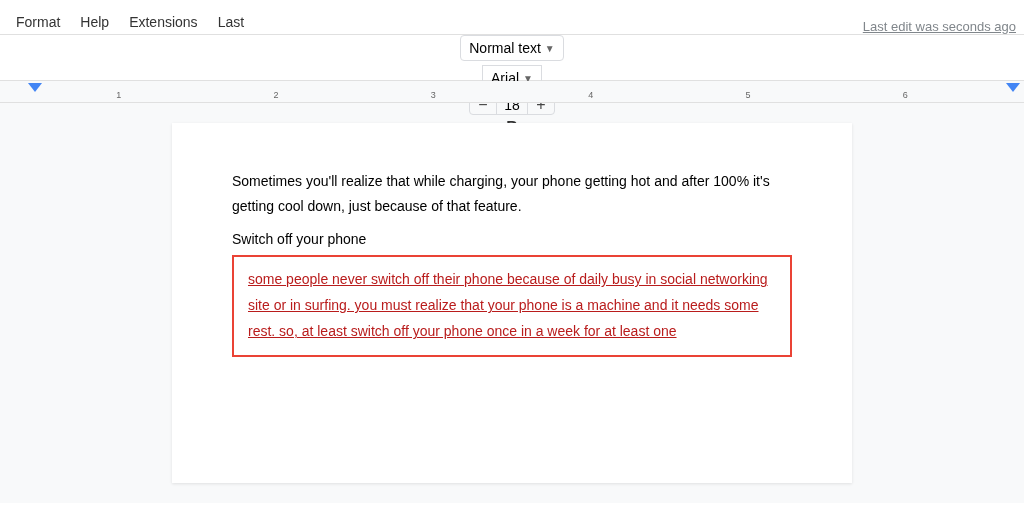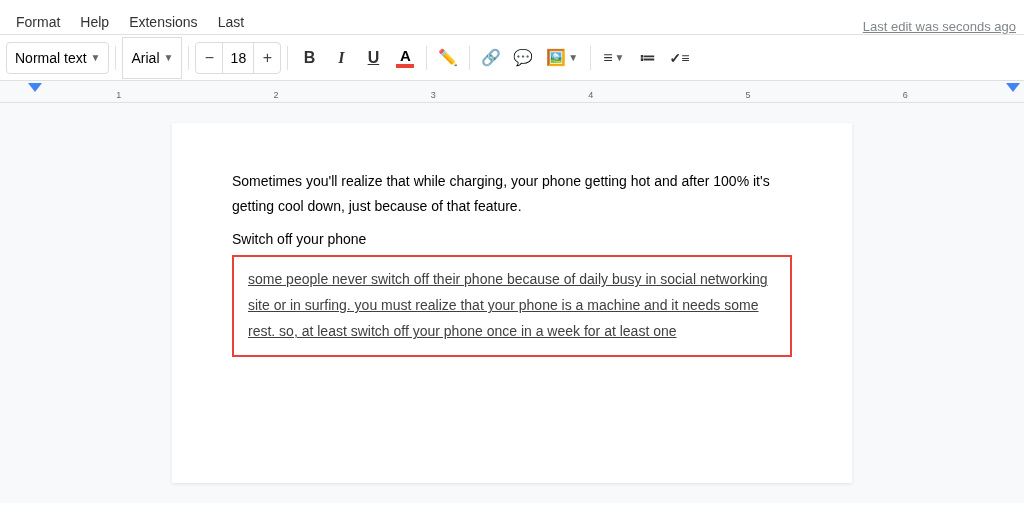--- a/index.html
+++ b/index.html
@@ -35,20 +35,21 @@
 
     
     #toolbar {
       display: flex;
       align-items: center;
       height: 46px;
       padding: 0 6px;
       border-bottom: 1px solid #e0e0e0;
       background: #fff;
       gap: 2px;
+      flex-direction: column;
     }
     .style-select {
       display: flex;
       align-items: center;
       border: 1px solid #dadce0;
       border-radius: 4px;
       padding: 4px 8px;
       font-size: 14px;
       cursor: pointer;
       height: 32px;
@@ -226,21 +227,21 @@
       margin-top: 8px;
     }
     .selected-box {
       border: 2px solid #ea4335;
       padding: 10px 14px;
       margin-top: 8px;
     }
     .selected-text {
       font-size: 14px;
       line-height: 1.85;
-      color: #404040;
+      color: #b91c1c;
       text-decoration: underline;
       font-family: Arial, sans-serif;
     }
   </style>
 </head>
 <body>
 
 <div id="menubar">
   <span class="menu-item">Format</span>
   <span class="menu-item">Help</span>

